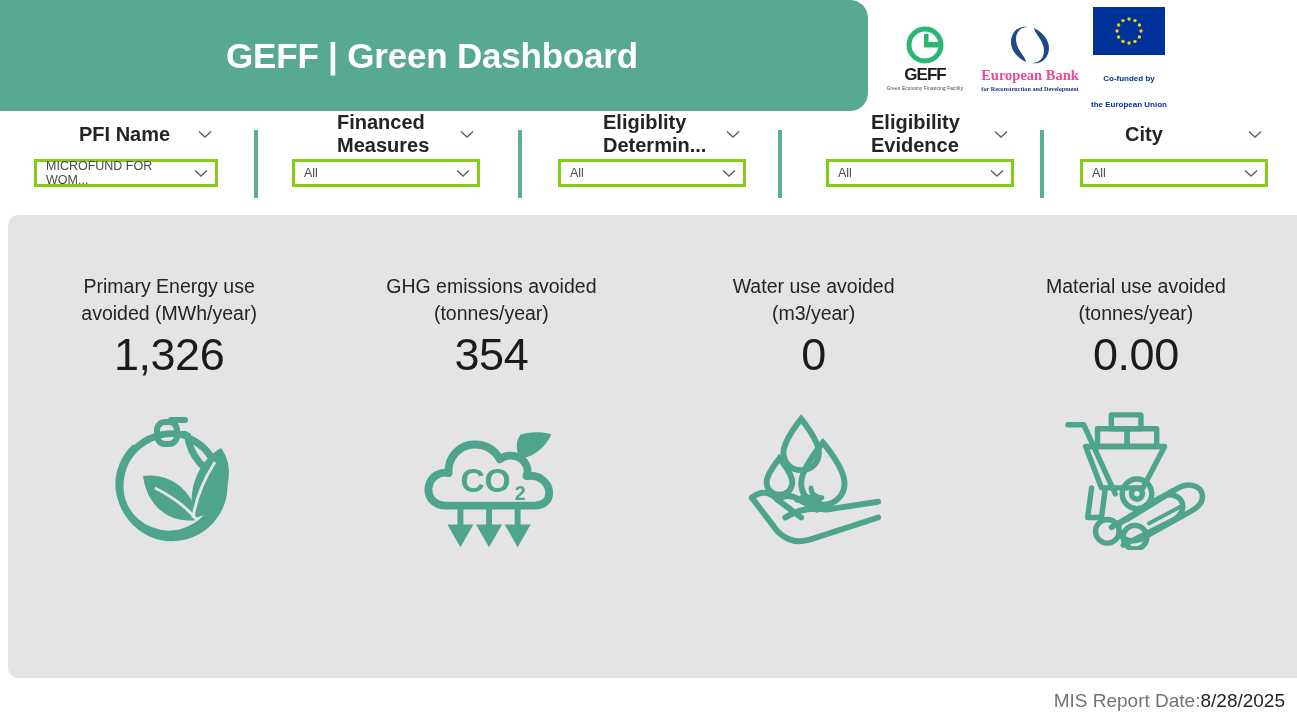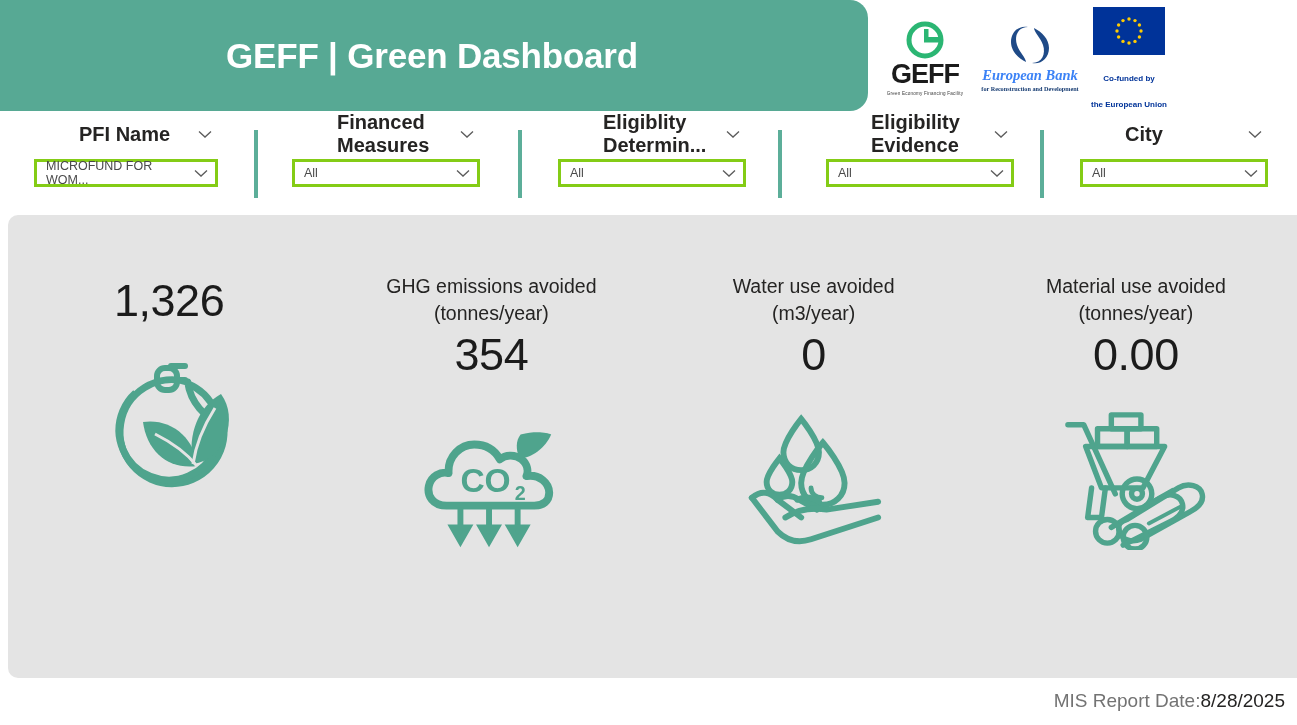--- a/index.html
+++ b/index.html
@@ -29,27 +29,27 @@
 
   .logos {
     position: absolute; left: 880px; top: 8px; width: 417px; height: 100px;
     display: flex; align-items: center; gap: 8px;
   }
   .logo { display:flex; flex-direction:column; align-items:center; justify-content:center; }
 
   
   .geff-logo { width: 90px; }
   .geff-mark { width: 40px; height: 40px; display:block; margin: 0 auto 1px; }
-  .geff-word { font-size: 27px; font-weight: bold; letter-spacing: -1px; color:#1b1b1b; line-height:1; }
+  .geff-word { font-size: 17px; font-weight: bold; letter-spacing: -1px; color:#1b1b1b; line-height:1; }
   .geff-tag { font-size: 4.6px; color:#3a3a3a; letter-spacing: 0.2px; margin-top: 3px; white-space: nowrap; }
 
   
   .ebrd-logo { width: 104px; }
   .ebrd-mark { width: 44px; height: 42px; display:block; margin:0 auto 2px; }
-  .ebrd-word { font-family:"Liberation Serif", serif; font-size: 14.5px; font-weight: bold; color:#3b82f6; line-height:1; white-space:nowrap;font-style:italic; }
+  .ebrd-word { font-family:"Liberation Serif", serif; font-size: 14.5px; font-weight: bold; color:#ec4899; line-height:1; white-space:nowrap; }
   .ebrd-tag { font-family:"Liberation Serif", serif; font-size: 6.2px; font-weight:bold; color:#173C72; margin-top:2px; white-space:nowrap; }
 
   
   .eu-logo { width: 78px; gap: 16px; }
   .eu-flag { width: 72px; height: 48px; background:#003399; display:block; position:relative; }
   .eu-cap { font-size: 8px; font-weight: bold; color:#003399; line-height: 10px; text-align:center; margin-top:3px; white-space:nowrap; }
 
   
   .gcf-logo { width: 112px; flex-direction: row; gap: 6px; }
   .gcf-globe { width: 52px; height: 52px; }
@@ -232,20 +232,21 @@
           </svg>
       </div>
     </div>
 
   </div>
 
   <div class="panel">
     <div class="kpis">
 
       <div class="kpi">
+        <div class="kpi-title">Primary Energy use avoided (MWh/year)</div>
         <div class="kpi-value">1,326</div>
         <div class="kpi-icon">
           <svg viewBox="0 0 140 140" width="140" height="140">
             <path d="M96 30 A52 52 0 1 0 124 78 A52 52 0 0 1 96 30" fill="none" stroke="#4FA48D" stroke-width="7" stroke-linecap="round" transform="rotate(-10 70 70)"></path>
             <circle cx="70" cy="74" r="50" fill="none" stroke="#4FA48D" stroke-width="7" stroke-dasharray="258 57" transform="rotate(-68 70 74)"></circle>
             <rect x="58" y="12" width="20" height="22" rx="8" fill="none" stroke="#4FA48D" stroke-width="6"></rect>
             <line x1="72" y1="10" x2="86" y2="10" stroke="#4FA48D" stroke-width="6" stroke-linecap="round"></line>
             <line x1="72" y1="24" x2="86" y2="24" stroke="#4FA48D" stroke-width="6" stroke-linecap="round"></line>
             <path d="M122 38 C140 62 126 104 94 108 C88 78 100 50 122 38 Z" fill="#4FA48D"></path>
             <path d="M44 66 C72 62 96 82 98 110 C70 114 48 96 44 66 Z" fill="#4FA48D"></path>

